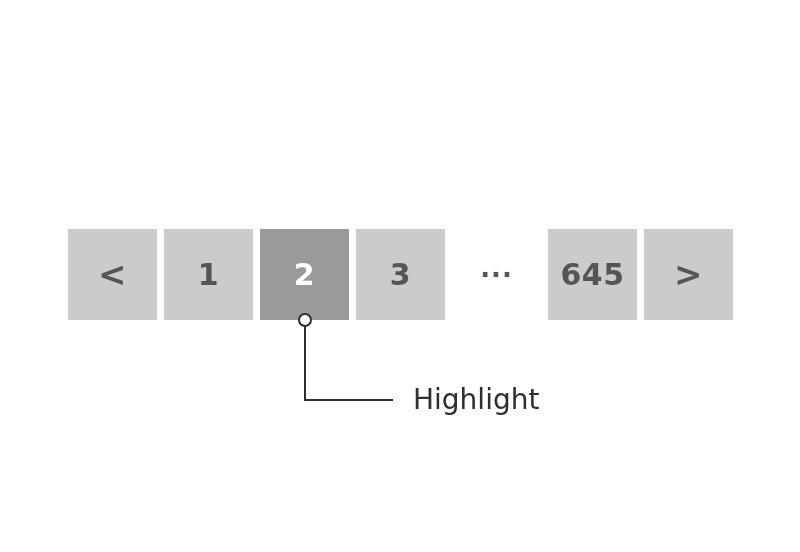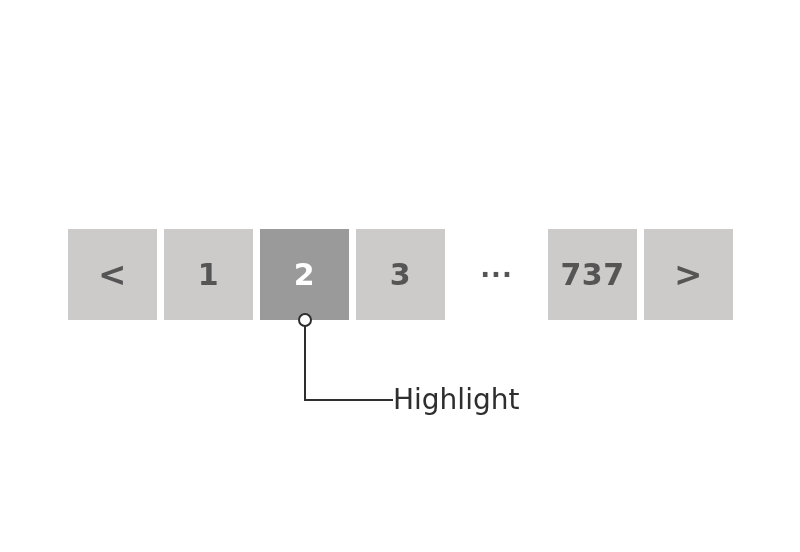--- a/index.html
+++ b/index.html
@@ -87,21 +87,21 @@
     position: absolute;
     left: 0;
     top: 0;
     width: 800px;
     height: 552px;
     pointer-events: none;
   }
 
   .anno-label {
     position: absolute;
-    left: 393px;
+    left: 413px;
     top: 383px;
     font-family: "DejaVu Sans", "Liberation Sans", sans-serif;
     font-size: 28px;
     font-weight: normal;
     color: #2e2e2e;
     line-height: 34px;
     white-space: nowrap;
     user-select: none;
   }
 </style>
@@ -126,21 +126,21 @@
 
     <div class="pg-btn">
       <span>3</span>
     </div>
 
     <div class="pg-ellipsis">
       <span class="dots">...</span>
     </div>
 
     <div class="pg-btn">
-      <span>737</span>
+      <span>645</span>
     </div>
 
     <div class="pg-btn arrow">
       <span class="chev">&gt;</span>
     </div>
 
   </div>
 
   <svg class="annotation-svg" viewBox="0 0 800 552">
     <polyline points="305,320 305,400 393,400" fill="none" stroke="#2e2e2e" stroke-width="2"></polyline>

